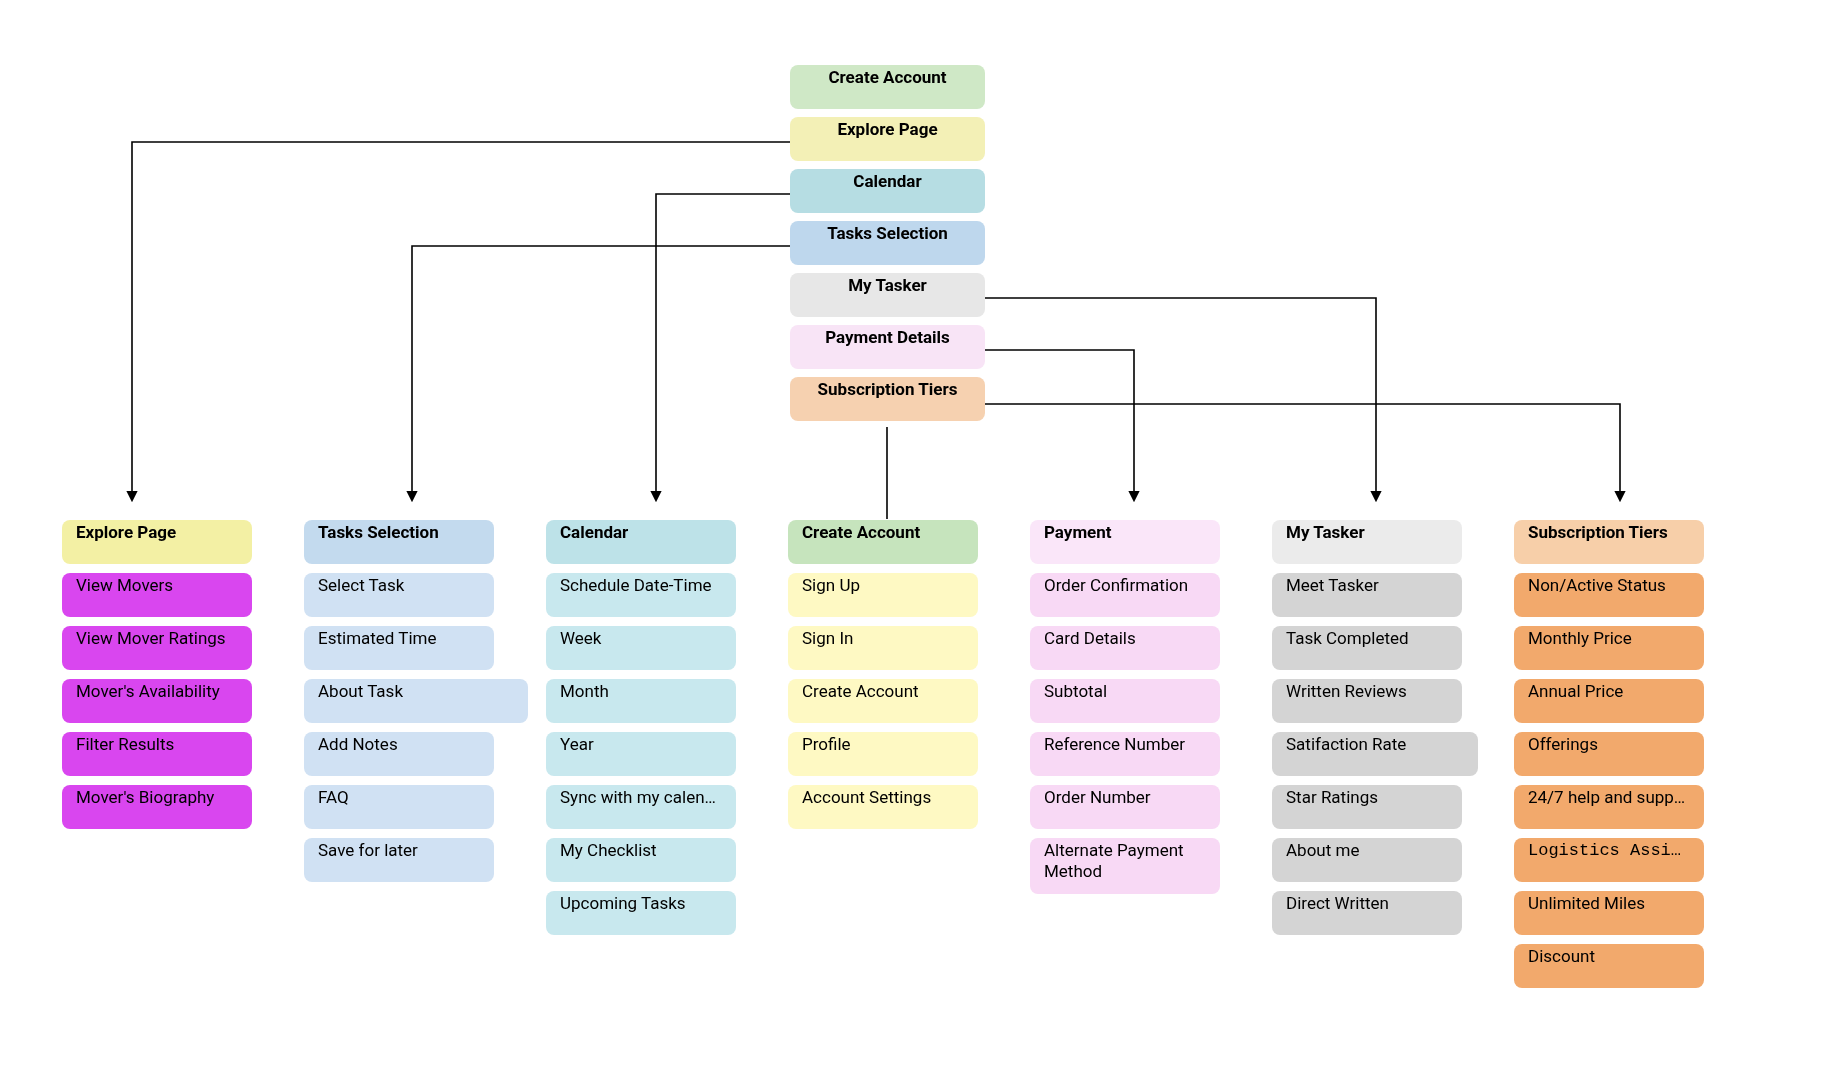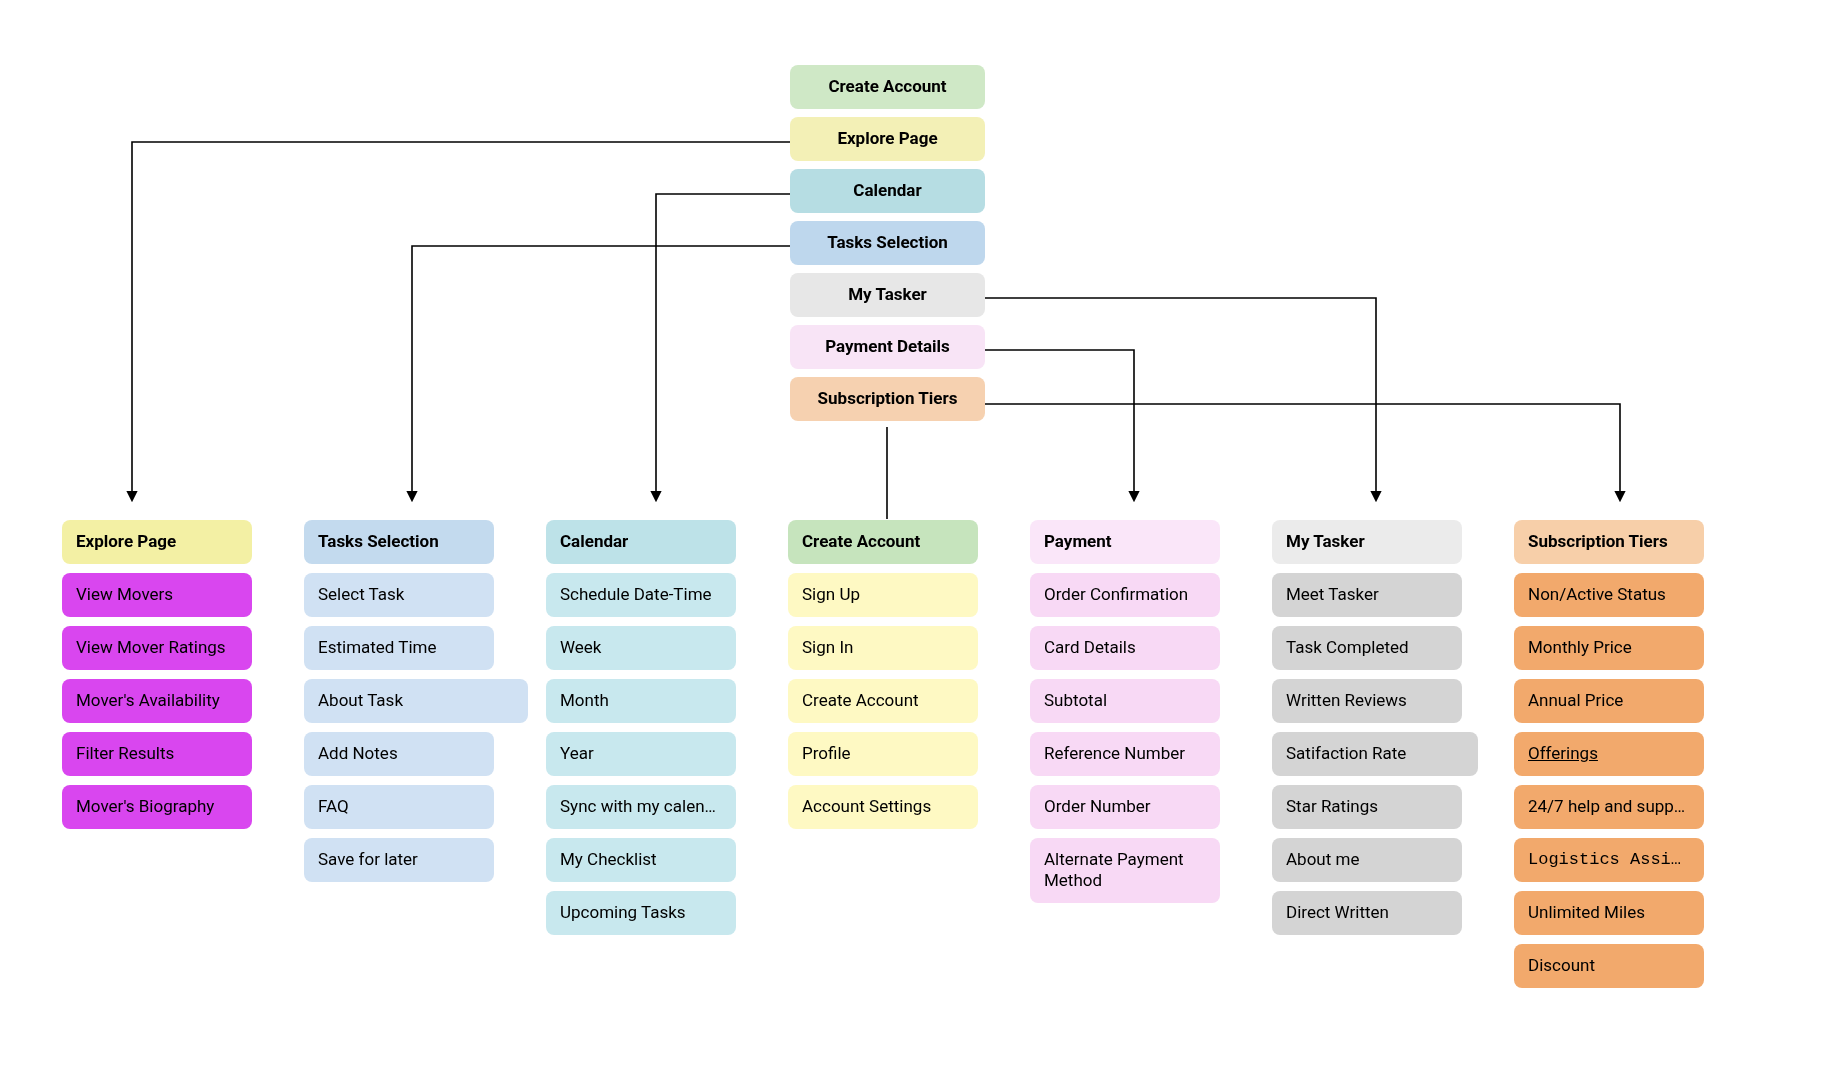--- a/index.html
+++ b/index.html
@@ -21,21 +21,21 @@
   svg.connectors {
     position: absolute;
     top: 0; left: 0;
     width: 1829px;
     height: 1081px;
     pointer-events: none;
   }
   .node {
     position: absolute;
     border-radius: 8px;
-    padding: 11px 14px;
+    padding: 2px 14px;
     font-size: 17px;
     line-height: 1.25;
     white-space: nowrap;
     overflow: hidden;
     text-overflow: ellipsis;
   }
   .node.multiline { white-space: normal; }
   .node.hdr { font-weight: 700; }
   .node.child { font-weight: 400; }
 
@@ -145,20 +145,20 @@
       <div class="node child c-gray-child" style="left: 1272px; top: 626px; width: 190px; min-height: 44px;">Task Completed</div>
       <div class="node child c-gray-child" style="left: 1272px; top: 679px; width: 190px; min-height: 44px;">Written Reviews</div>
       <div class="node child c-gray-child" style="left: 1272px; top: 732px; width: 206px; min-height: 44px;">Satifaction Rate</div>
       <div class="node child c-gray-child" style="left: 1272px; top: 785px; width: 190px; min-height: 44px;">Star Ratings</div>
       <div class="node child c-gray-child" style="left: 1272px; top: 838px; width: 190px; min-height: 44px;">About me</div>
       <div class="node child c-gray-child" style="left: 1272px; top: 891px; width: 190px; min-height: 44px;">Direct Written</div>
       <div class="node hdr c-orange-hdr" style="left: 1514px; top: 520px; width: 190px; height: 44px;">Subscription Tiers</div>
       <div class="node child c-orange-child" style="left: 1514px; top: 573px; width: 190px; min-height: 44px;">Non/Active Status</div>
       <div class="node child c-orange-child" style="left: 1514px; top: 626px; width: 190px; min-height: 44px;">Monthly Price</div>
       <div class="node child c-orange-child" style="left: 1514px; top: 679px; width: 190px; min-height: 44px;">Annual Price</div>
-      <div class="node child c-orange-child" style="left: 1514px; top: 732px; width: 190px; min-height: 44px; text-decoration: underline;">Offerings</div>
+      <div class="node child c-orange-child" style="left: 1514px; top: 732px; width: 190px; min-height: 44px;">Offerings</div>
       <div class="node child c-orange-child" style="left: 1514px; top: 785px; width: 190px; min-height: 44px;">24/7 help and support</div>
       <div class="node child c-orange-child" style="left: 1514px; top: 838px; width: 190px; min-height: 44px; font-family: Liberation Mono, monospace;">Logistics Assistant</div>
       <div class="node child c-orange-child" style="left: 1514px; top: 891px; width: 190px; min-height: 44px;">Unlimited Miles</div>
       <div class="node child c-orange-child" style="left: 1514px; top: 944px; width: 190px; min-height: 44px;">Discount</div>
     </div>
 
 </div>
 
 </body></html>

